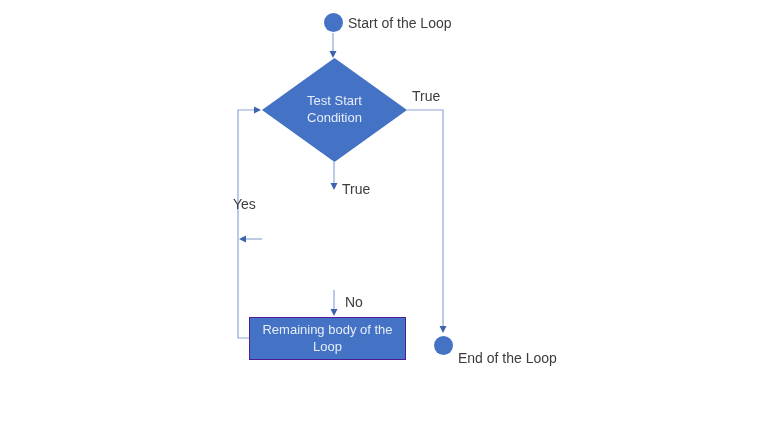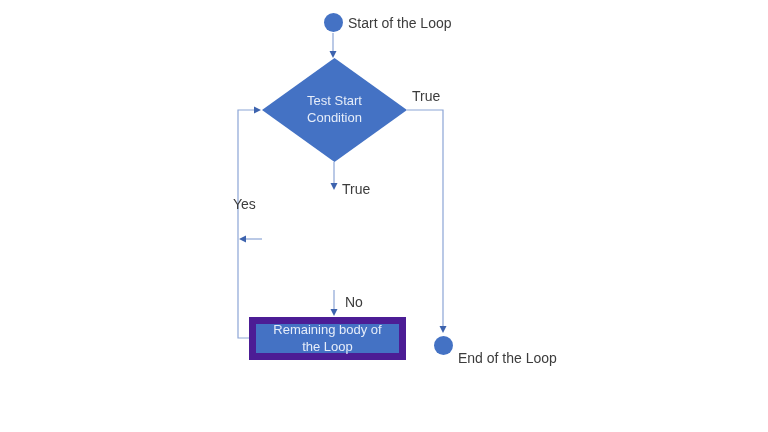--- a/index.html
+++ b/index.html
@@ -48,21 +48,21 @@
   }
   .node.diamond.d2 {
     left: 262px; top: 190px;
     width: 145px; height: 100px;
     padding: 0 22px;
   }
   .node.rect {
     left: 249px; top: 317px;
     width: 157px; height: 43px;
     padding: 0 10px;
-    border: 7px solid #4c1d95;
+    border: 1px solid #4c1d95;
   }
   .node.start-circle { left: 324px; top: 13px; }
   .node.end-circle   { left: 434px; top: 336px; }
   .edge-label, .terminal-label {
     position: absolute;
     color: #3C3C3C;
     font-size: 14px;
     line-height: 16px;
     white-space: nowrap;
   }

